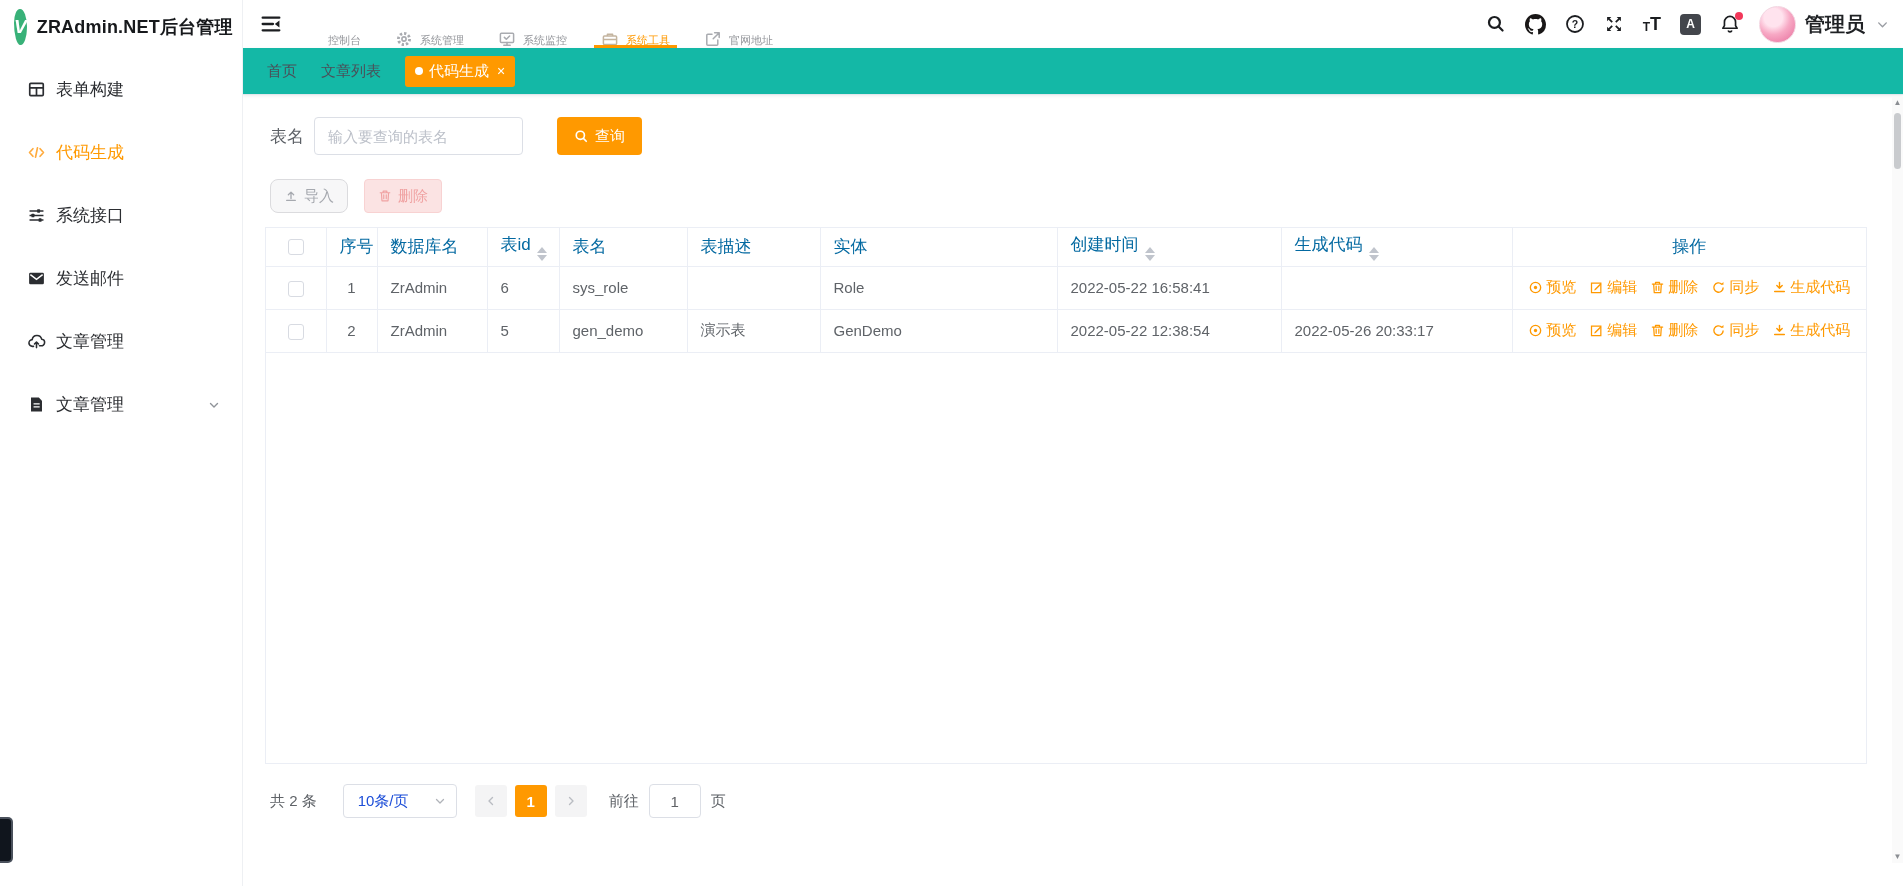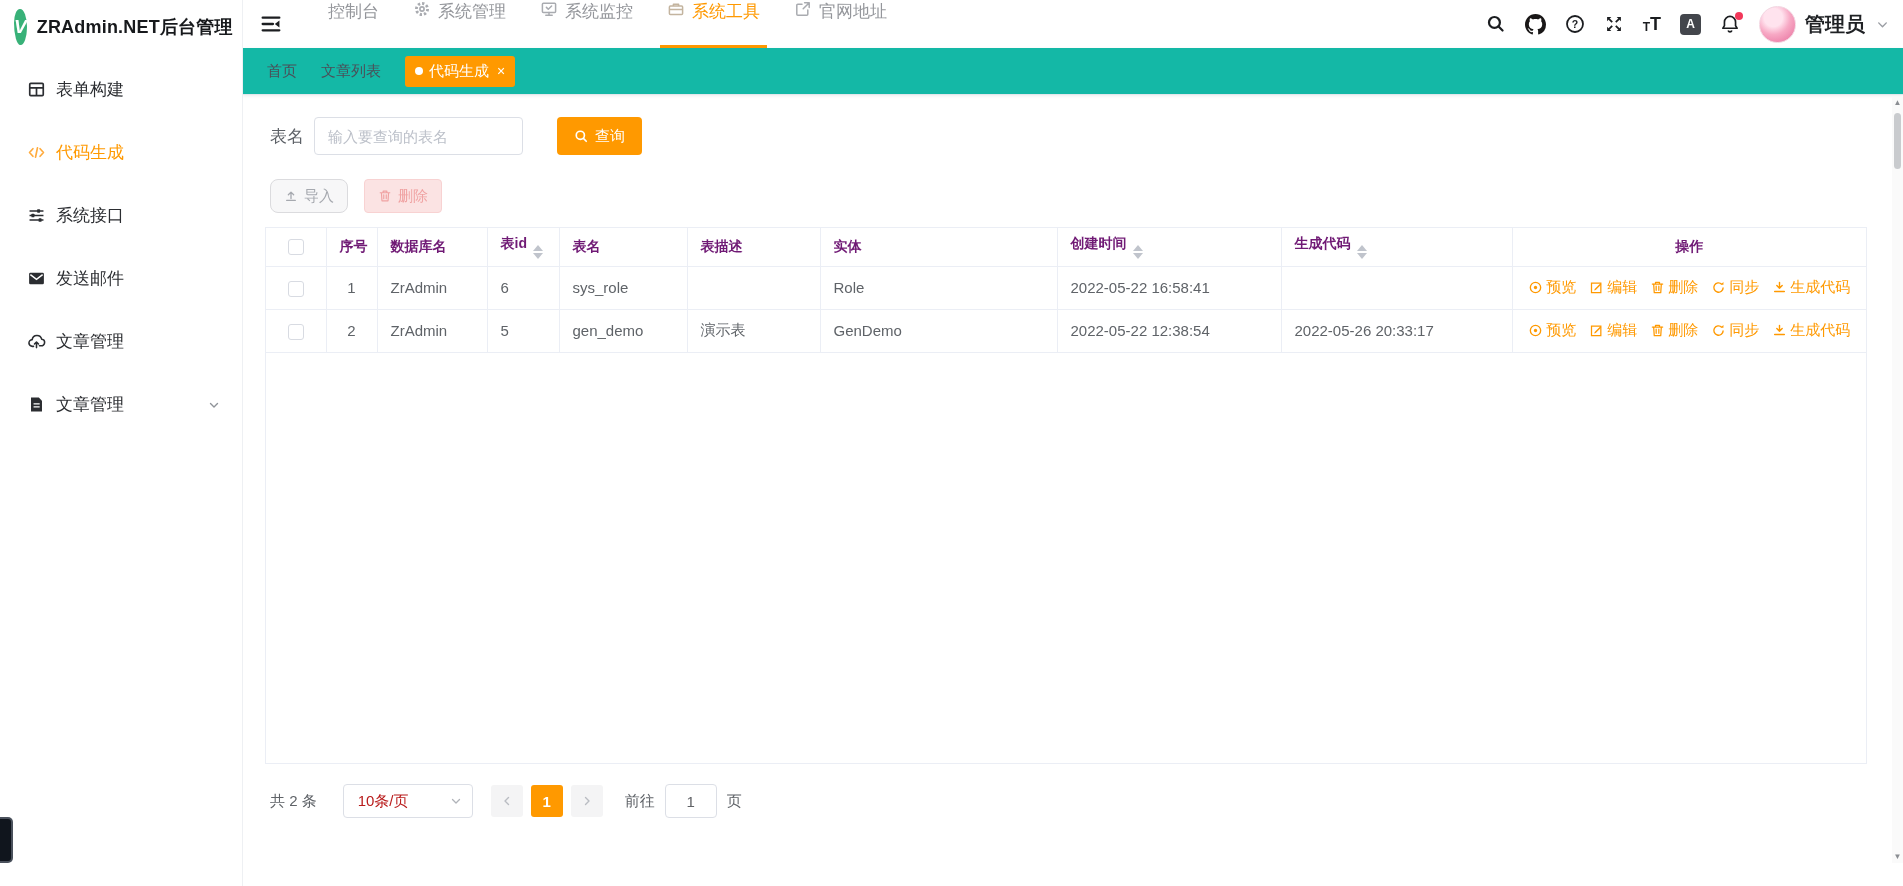--- a/index.html
+++ b/index.html
@@ -17,21 +17,21 @@
   .menu-item{height:63px;display:flex;align-items:center;padding:0 22px 0 25px;font-size:17px;color:#2b2d31;cursor:pointer}
   .mi-icon{width:22px;display:flex;justify-content:center;margin-right:9px}
   .menu-item.active{color:#ff9900}
   .mi-chevron{margin-left:auto;display:flex}
 
   
   .main{flex:1;display:flex;flex-direction:column;min-width:0;position:relative}
   .navbar{height:48px;display:flex;align-items:center;padding:0 14px;background:#fff}
   .hamburger{width:28px;height:28px;display:flex;align-items:center;justify-content:center;cursor:pointer;background:none;border:none}
   .topnav{display:flex;height:100%;margin-left:26px}
-  .nav-item{display:flex;align-items:flex-start;gap:7px;padding:0 17px;font-size:17px;color:#94969b;position:relative;cursor:pointer;height:100%;white-space:nowrap}
+  .nav-item{display:flex;align-items:flex-end;gap:7px;padding:0 17px;font-size:11px;color:#94969b;position:relative;cursor:pointer;height:100%;white-space:nowrap}
   .nav-item.active{color:#ff9900}
   .nav-item.active::after{content:"";position:absolute;left:10px;right:10px;bottom:0;height:3px;background:#ff9900}
   .nav-right{margin-left:auto;display:flex;align-items:center;gap:19px}
   .nav-icon{cursor:pointer;display:flex;align-items:center;justify-content:center;position:relative;color:#1b1d20}
   .tt{display:flex;align-items:flex-end;line-height:1;color:#1b1d20;font-weight:700;cursor:pointer}
   .tt .t-small{font-size:12px}.tt .t-big{font-size:18px}
   .translate{width:21px;height:21px;background:#43464c;border-radius:4px;color:#fff;display:flex;align-items:center;justify-content:center;font-size:12px;font-weight:700;cursor:pointer}
   .bell-dot{position:absolute;top:-2px;right:-3px;width:8px;height:8px;border-radius:50%;background:#f2385a}
   .avatar{width:37px;height:37px;border-radius:50%;background:radial-gradient(circle at 38% 30%,#ffe3ee 0 28%,#f7a8c4 52%,#ef8bb0 75%,#e87aa2);border:1px solid #f3d7e2;cursor:pointer}
   .user-name{font-size:20px;font-weight:700;color:#1f2124;margin-left:-10px;cursor:pointer;white-space:nowrap}
@@ -54,33 +54,33 @@
   .btn-search{margin-left:34px;height:38px;padding:0 17px;background:#ff9900;color:#fff;font-size:15px;gap:6px}
   .btns-row{margin-top:24px;display:flex;gap:16px;padding-left:5px}
   .btn-import{height:34px;padding:0 13px;background:#f7f7f8;border:1px solid #dbdbde;color:#a6a9af;font-size:15px;gap:6px;border-radius:8px;cursor:not-allowed}
   .btn-delete{height:34px;padding:0 13px;background:#fbe3e3;border:1px solid #f8d2d2;color:#f0a2a2;font-size:15px;gap:6px;border-radius:4px;cursor:not-allowed}
 
   
   .table-box{margin-top:14px;width:1602px;height:537px;border:1px solid #ebeef5}
   table{width:100%;border-collapse:collapse;table-layout:fixed}
   th,td{border-right:1px solid #ebeef5;border-bottom:1px solid #ebeef5;padding:0 13px;overflow:hidden;white-space:nowrap}
   th:last-child,td:last-child{border-right:none}
-  th{height:38px;font-size:14px;font-weight:700;color:#701a75;text-align:left}
+  th{height:38px;font-size:17px;font-weight:400;color:#0369a1;text-align:left}
   td{height:43px;font-size:15px;color:#5f6368}
   .c-center{text-align:center}
   .cb{display:inline-block;width:16px;height:16px;border:1px solid #d8dbe2;border-radius:3px;background:#fff;vertical-align:middle;cursor:pointer}
   .caret{display:inline-flex;flex-direction:column;margin-left:6px;vertical-align:-3px;cursor:pointer}
   .caret .up{width:0;height:0;border-left:5px solid transparent;border-right:5px solid transparent;border-bottom:6px solid #c0c4cc;margin-bottom:2px}
   .caret .down{width:0;height:0;border-left:5px solid transparent;border-right:5px solid transparent;border-top:6px solid #c0c4cc}
   .actions{display:flex;align-items:center;justify-content:center;gap:13px}
   .act{display:inline-flex;align-items:center;gap:3px;color:#ff9900;cursor:pointer;font-size:15px;white-space:nowrap}
 
   
   .pagination{margin-top:20px;display:flex;align-items:center;padding-left:5px;font-size:15px;color:#5f6368}
-  .pg-size{margin-left:26px;width:130px;height:34px;border:1px solid #dcdfe6;border-radius:4px;display:flex;align-items:center;justify-content:space-between;padding:0 10px 0 14px;cursor:pointer;color:#b91c1c}
+  .pg-size{margin-left:26px;width:114px;height:34px;border:1px solid #dcdfe6;border-radius:4px;display:flex;align-items:center;justify-content:space-between;padding:0 10px 0 14px;cursor:pointer;color:#1d4ed8}
   .pg-btn{width:32px;height:32px;border-radius:3px;background:#f4f4f5;display:flex;align-items:center;justify-content:center;cursor:pointer}
   .pg-prev{margin-left:18px}
   .pg-page{margin-left:8px;width:32px;height:32px;border-radius:3px;background:#ff9900;color:#fff;font-weight:700;display:flex;align-items:center;justify-content:center;cursor:pointer}
   .pg-next{margin-left:8px}
   .pg-goto{margin-left:22px}
   .pg-input{margin-left:10px;width:52px;height:34px;border:1px solid #dcdfe6;border-radius:4px;text-align:center;font-size:15px;color:#606266;outline:none;font-family:inherit}
   .pg-unit{margin-left:10px}
 
   
   .footer{height:37px;border-top:1px solid #ebedf0;display:flex;align-items:center;justify-content:center;font-size:17px;color:#d3d6dc;letter-spacing:.5px}

